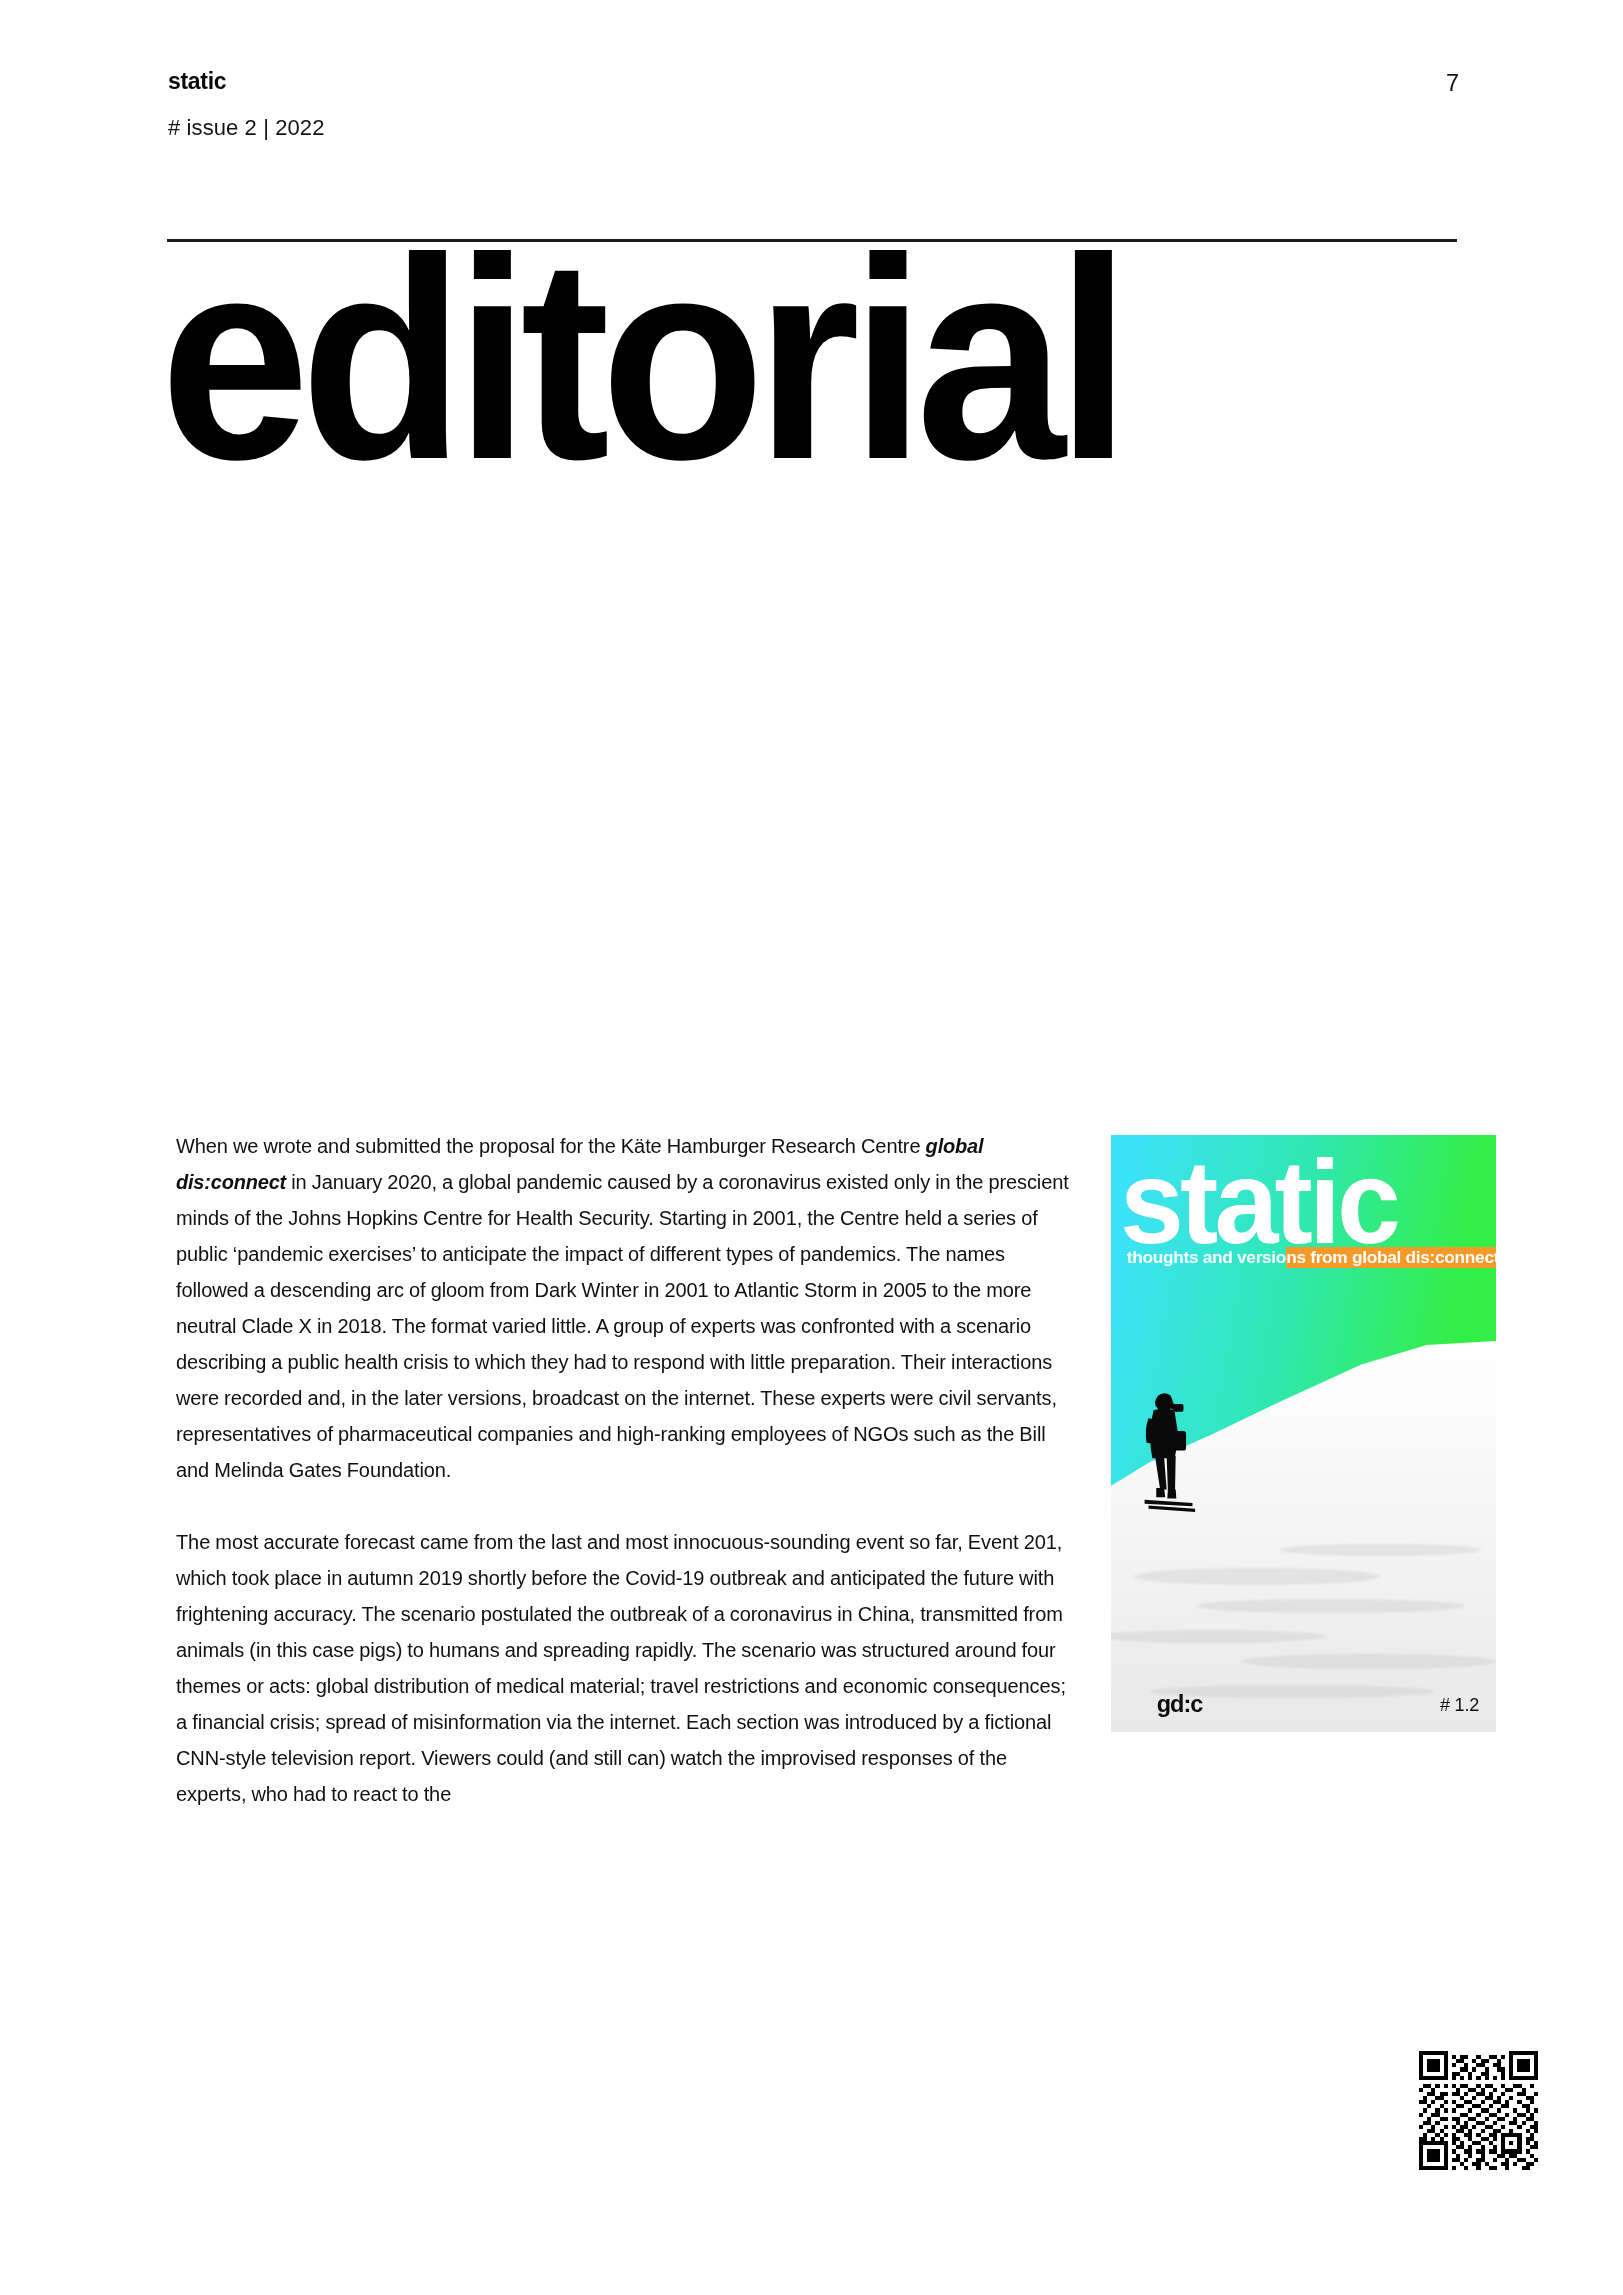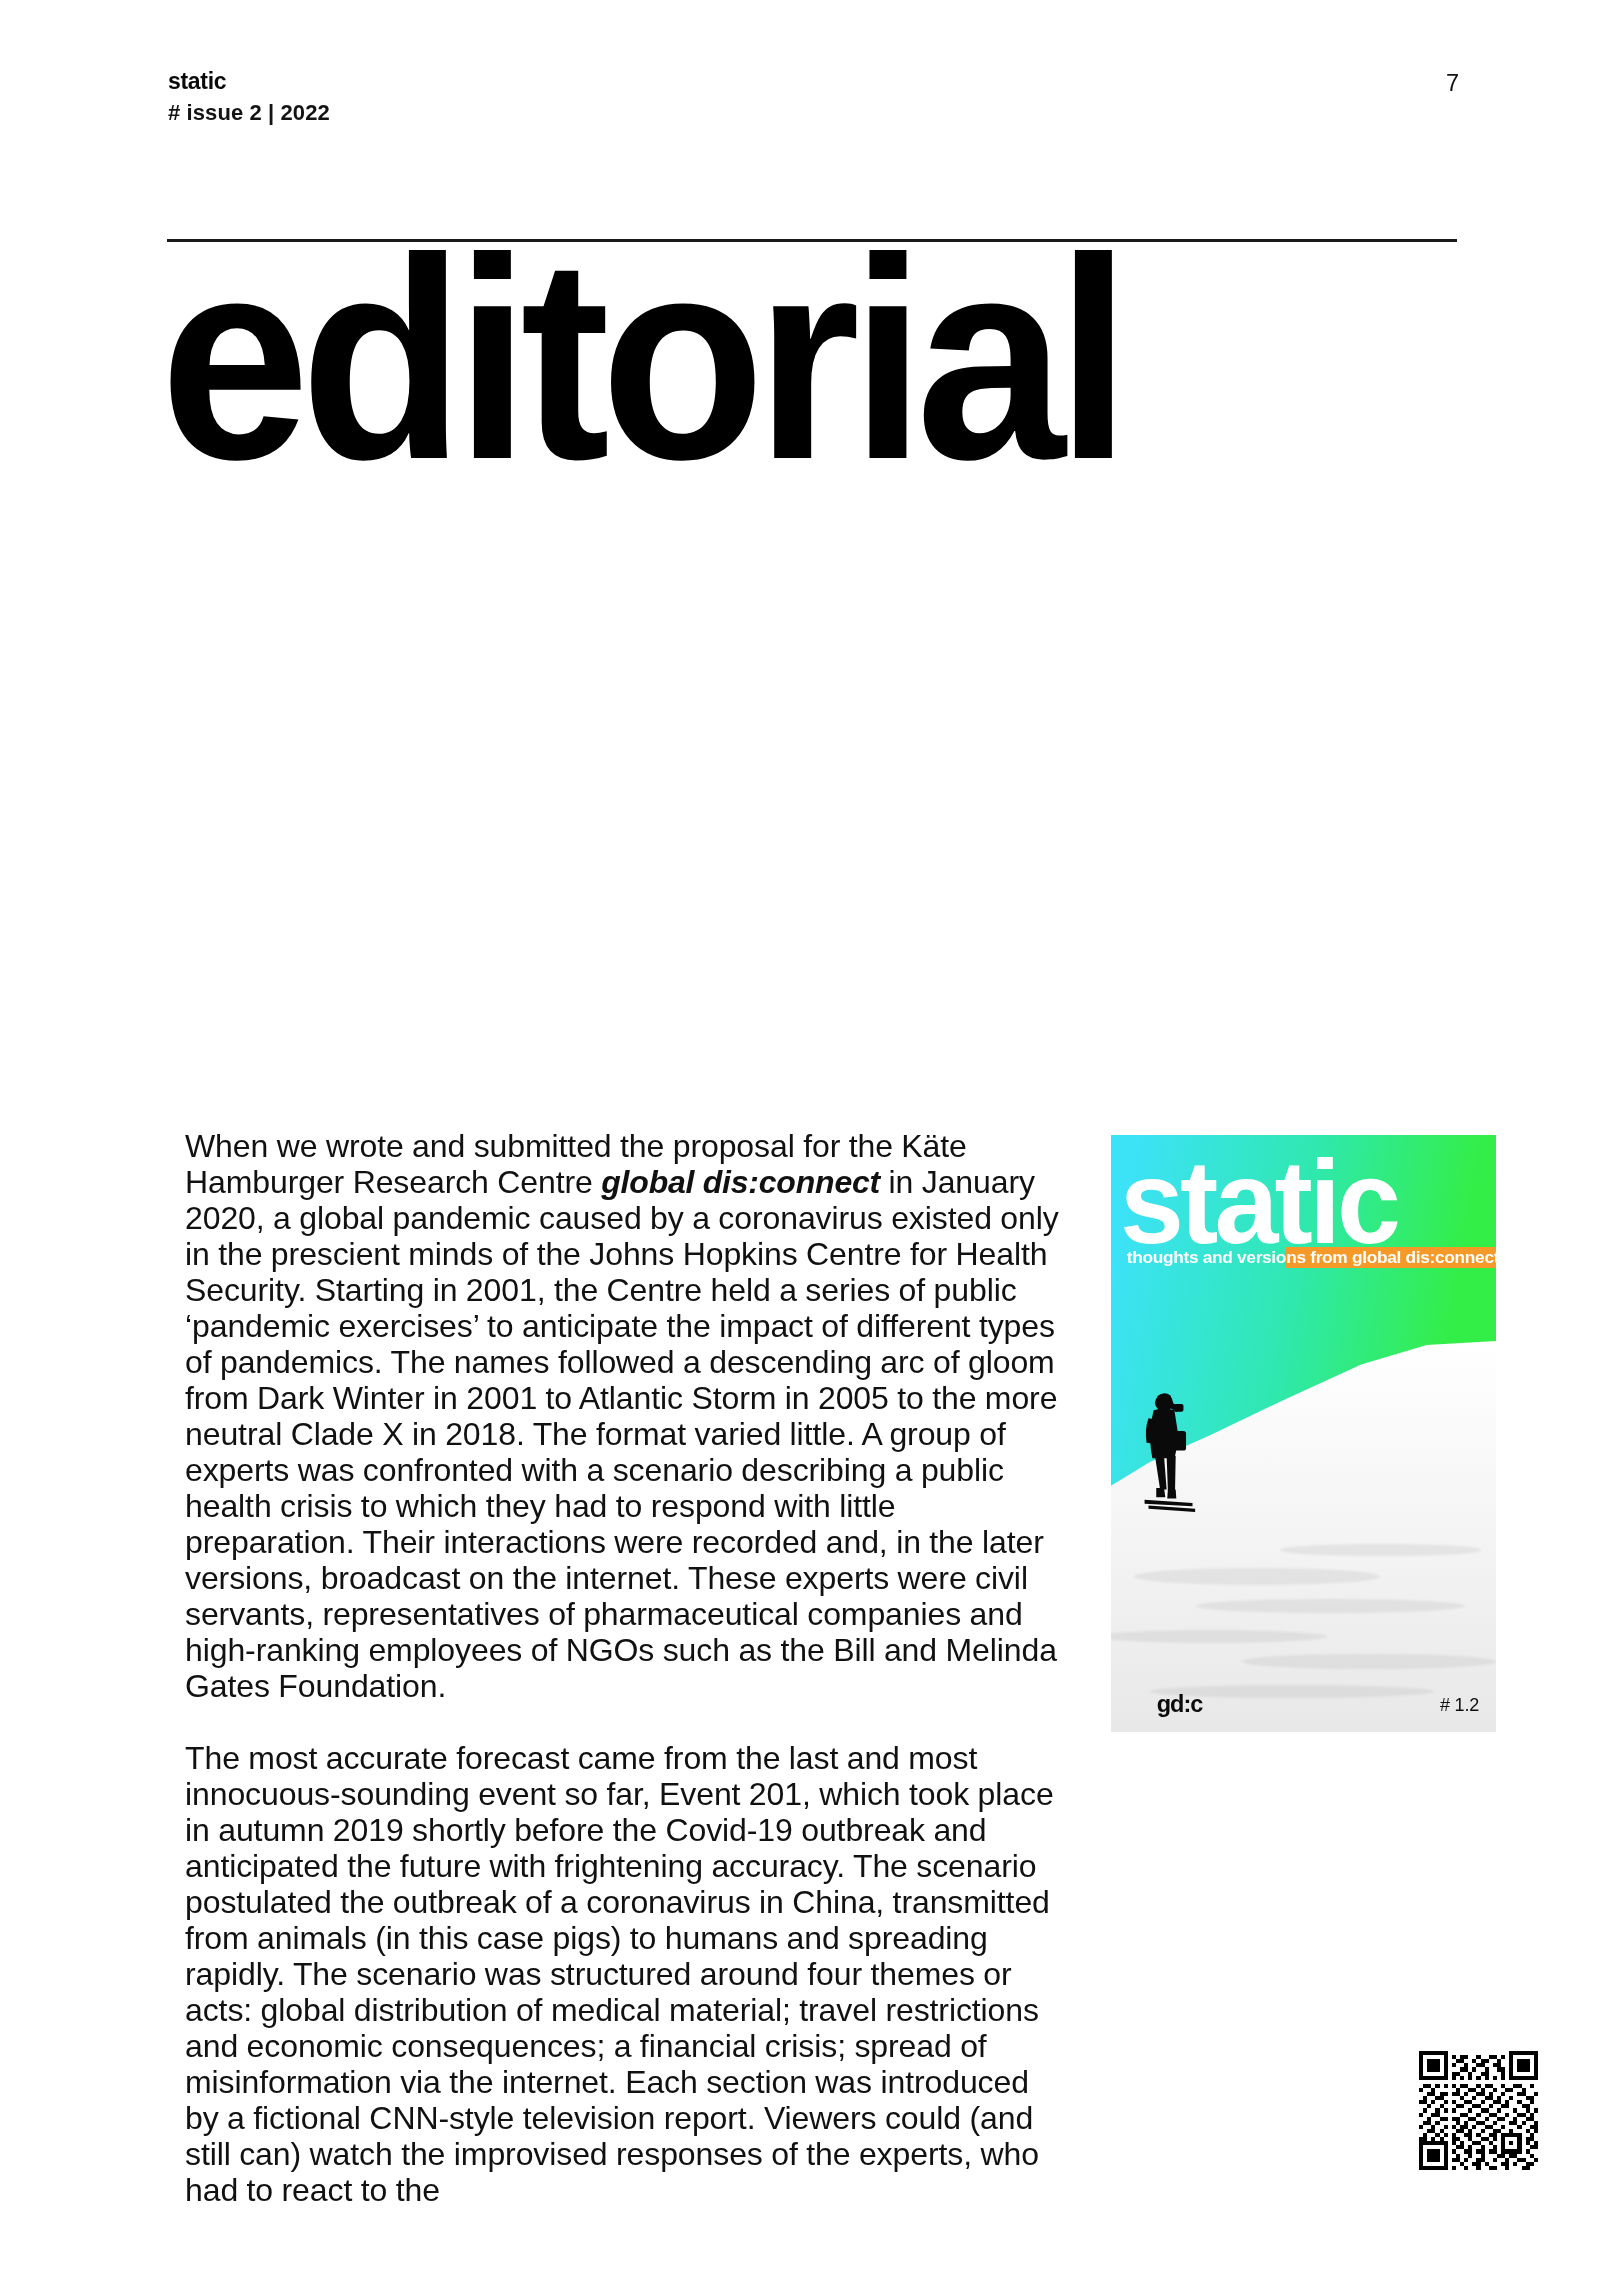--- a/index.html
+++ b/index.html
@@ -29,22 +29,22 @@
     line-height: 1.0;
   }
   .rh-title {
     font-size: 23px;
     font-weight: 700;
     letter-spacing: -0.3px;
     color: #0a0a0a;
   }
   .rh-issue {
     font-size: 22px;
-    font-weight: 700;
-    margin-top: 9px;
+    font-weight: 400;
+    margin-top: 24px;
     letter-spacing: 0.1px;
     color: #141414;
   }
   #page-number {
     position: absolute;
     right: 164px;
     top: 70px;
     font-size: 23.5px;
     font-weight: 400;
     color: #111111;
@@ -104,25 +104,25 @@
   }
 
   
   #body-column {
     position: absolute;
     left: 168px;
     top: 1128px;
     width: 901px;
   }
   .body-par {
-    font-size: 32px;
+    font-size: 20px;
     line-height: 36px;
     letter-spacing: -0.1px;
     color: #111111;
-    margin: 0 0 36px 17px;
+    margin: 0 0 36px 8px;
     text-align: left;
     word-spacing: -0.3px;
   }
   .emph-brand {
     font-weight: 700;
     font-style: italic;
     letter-spacing: -0.2px;
   }
 
   

